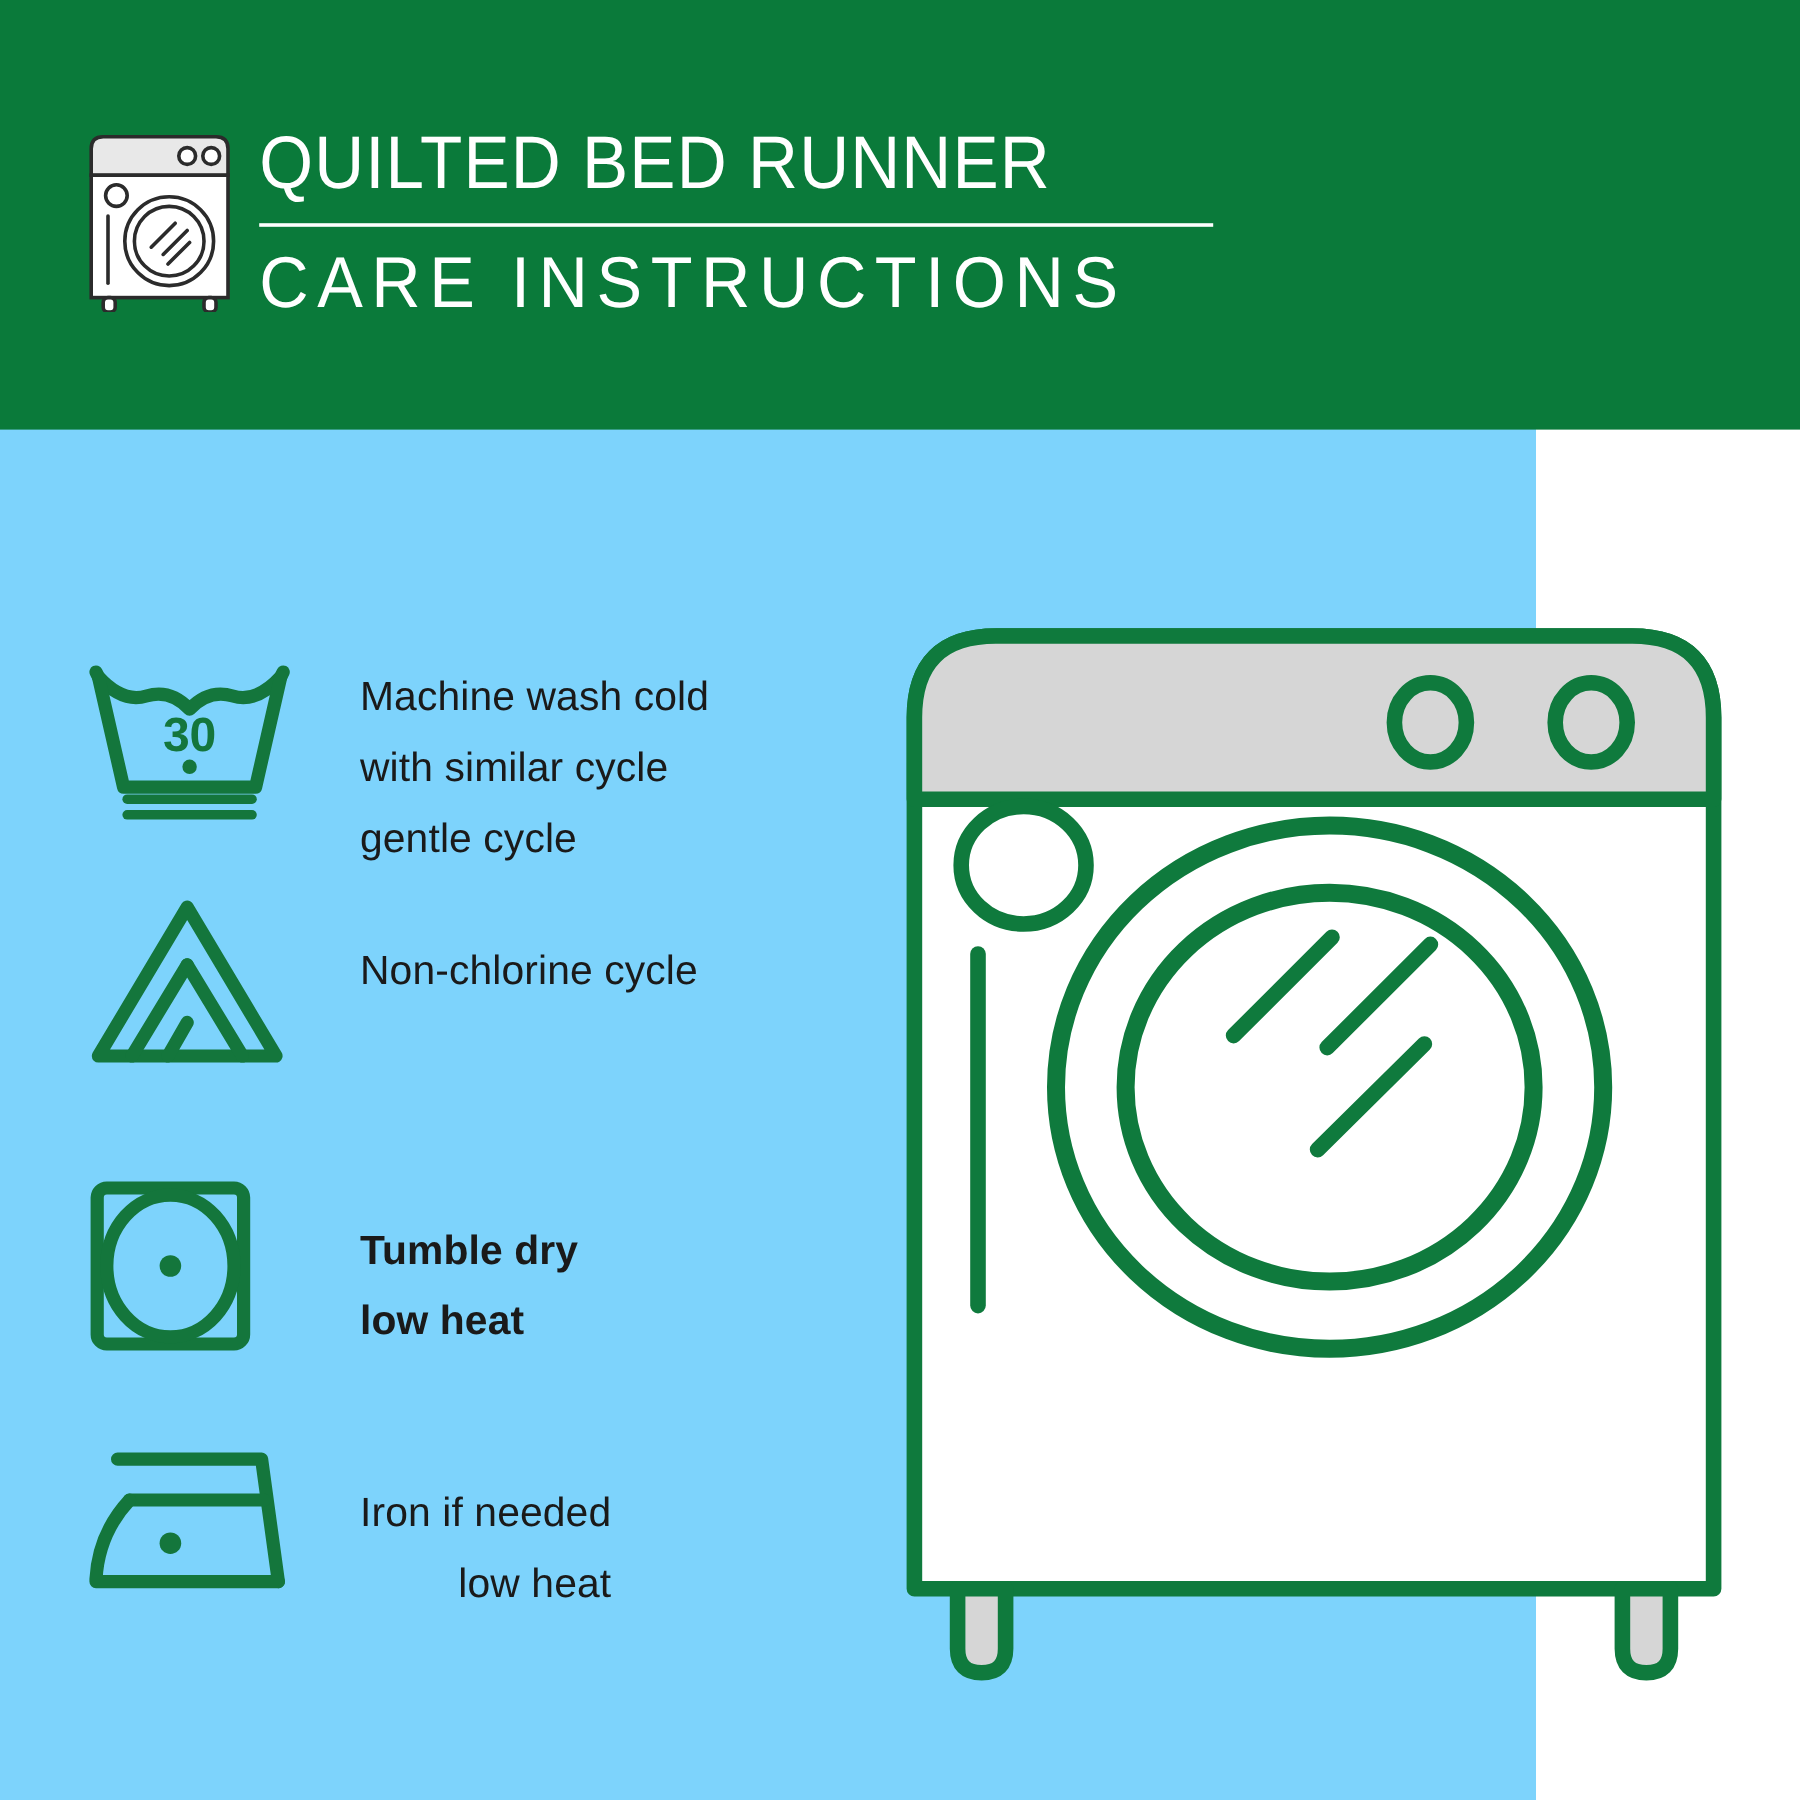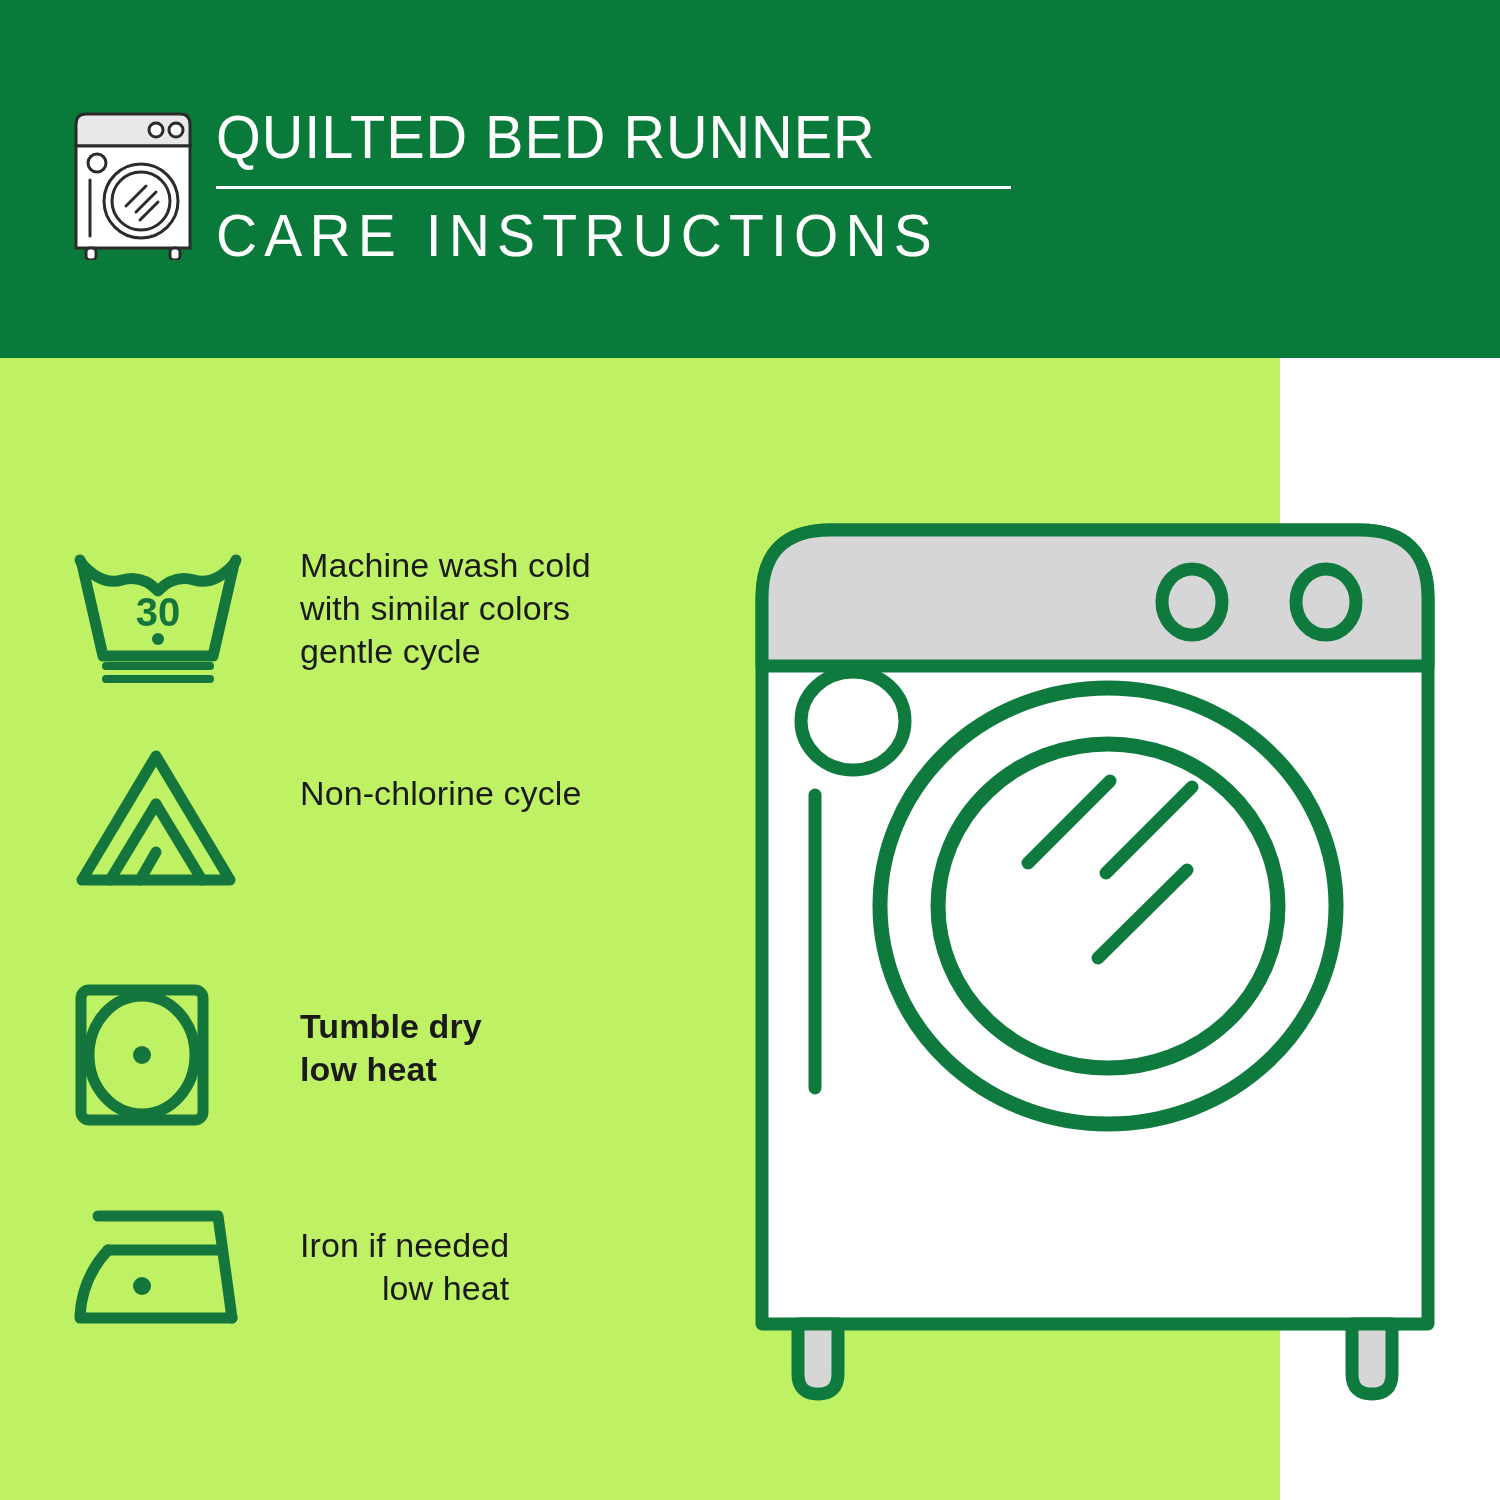--- a/index.html
+++ b/index.html
@@ -2,21 +2,21 @@
 <html><head>
 <meta charset="utf-8">
 <style>
   * { margin:0; padding:0; box-sizing:border-box; }
   html, body {
     width:1500px; height:1500px;
     background:#ffffff;
     font-family:"Liberation Sans", sans-serif;
     overflow:hidden;
   }
-  #page { position:relative; width:1280px; height:1500px; background:#bef264; }
+  #page { position:relative; width:1280px; height:1500px; background:#7dd3fc; }
 
   
   #header-band {
     position:absolute; left:0; top:0; width:1500px; height:358px;
     background:#0a7a3a;
   }
   #header-logo {
     position:absolute; left:68px; top:108px; width:130px; height:152px;
   }
   #header-text-block {
@@ -42,21 +42,21 @@
   }
 
   
   .care-row { position:absolute; left:0; width:700px; }
   .care-symbol { position:absolute; left:72px; top:16px; }
   .care-text {
     position:absolute; left:300px;
     font-size:34px; line-height:43px; color:#1a1a1a;
     font-weight:400; letter-spacing:0.1px;
   }
-  .care-text div { white-space:nowrap; }
+  .care-text div { white-space:nowrap;margin-top:16px; }
 
   #row-wash   { top:528px; }
   #row-bleach { top:730px; }
   #row-dry    { top:965px; }
   #row-iron   { top:1190px; }
 
   #row-wash   .care-text { top:16px; }
   #row-bleach .care-text { top:42px; }
   #row-dry    .care-text { top:40px;font-weight:bold; }
   #row-iron   .care-text { top:34px;text-align:right; }
@@ -118,21 +118,21 @@
         <rect x="30" y="118" width="112" height="8" rx="4" fill="#14763c"></rect>
         <rect x="30" y="131" width="112" height="8" rx="4" fill="#14763c"></rect>
 
         <text x="86" y="82" text-anchor="middle" font-family="Liberation Sans, sans-serif" font-size="40" font-weight="bold" fill="#14763c">30</text>
 
         <circle cx="86" cy="95" r="6" fill="#14763c"></circle>
       </svg>
     </div>
     <div class="care-text">
       <div>Machine wash cold</div>
-      <div>with similar colors</div>
+      <div>with similar cycle</div>
       <div>gentle cycle</div>
     </div>
   </div>
 
   <div class="care-row" id="row-bleach">
     <div class="care-symbol">
       <svg viewBox="0 0 168 144" width="168" height="144">
         <g fill="none" stroke="#14763c" stroke-width="11" stroke-linecap="round" stroke-linejoin="round">
 
           <path d="M84 10 L158 134 L10 134 Z"></path>

